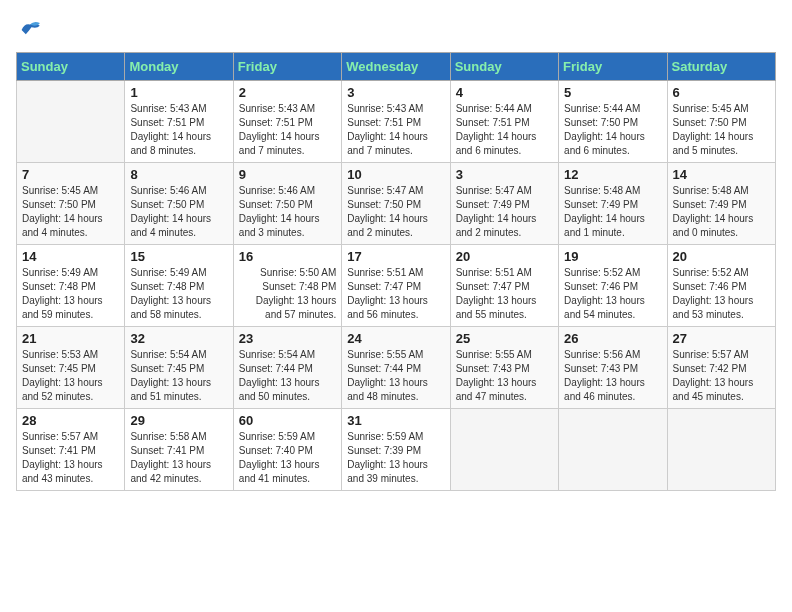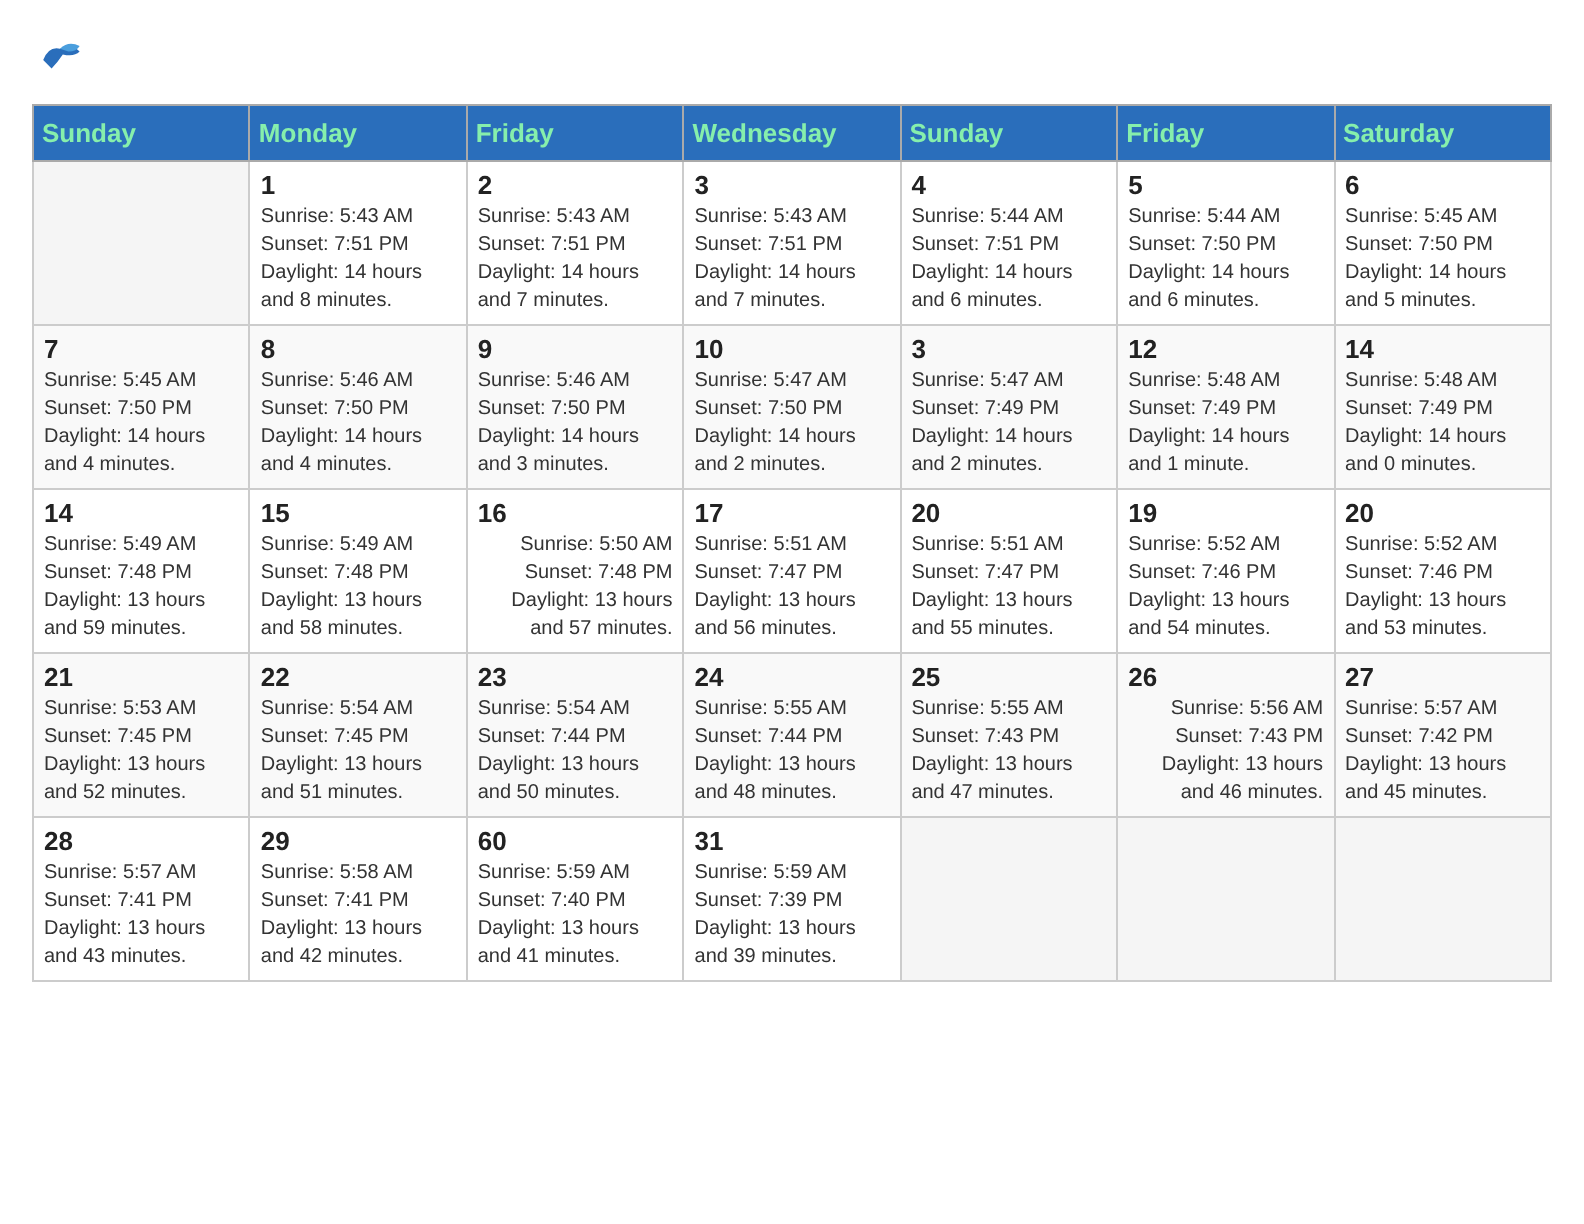--- a/index.html
+++ b/index.html
@@ -269,21 +269,21 @@
       </tr>
       <tr>
         <td>
           <span class="day-number">21</span>
           <div class="day-info" style="white-space: pre-line;">Sunrise: 5:53 AM
 Sunset: 7:45 PM
 Daylight: 13 hours
 and 52 minutes.</div>
         </td>
         <td>
-          <span class="day-number">22</span>
+          <span class="day-number">32</span>
           <div class="day-info" style="white-space: pre-line;">Sunrise: 5:54 AM
 Sunset: 7:45 PM
 Daylight: 13 hours
 and 51 minutes.</div>
         </td>
         <td>
           <span class="day-number">23</span>
           <div class="day-info" style="white-space: pre-line;">Sunrise: 5:54 AM
 Sunset: 7:44 PM
 Daylight: 13 hours
@@ -298,21 +298,21 @@
         </td>
         <td>
           <span class="day-number">25</span>
           <div class="day-info" style="white-space: pre-line;">Sunrise: 5:55 AM
 Sunset: 7:43 PM
 Daylight: 13 hours
 and 47 minutes.</div>
         </td>
         <td>
           <span class="day-number">26</span>
-          <div class="day-info" style="white-space: pre-line; text-align: right;">Sunrise: 5:56 AM
+          <div class="day-info" style="white-space: pre-line;">Sunrise: 5:56 AM
 Sunset: 7:43 PM
 Daylight: 13 hours
 and 46 minutes.</div>
         </td>
         <td>
           <span class="day-number">27</span>
           <div class="day-info" style="white-space: pre-line;">Sunrise: 5:57 AM
 Sunset: 7:42 PM
 Daylight: 13 hours
 and 45 minutes.</div>

